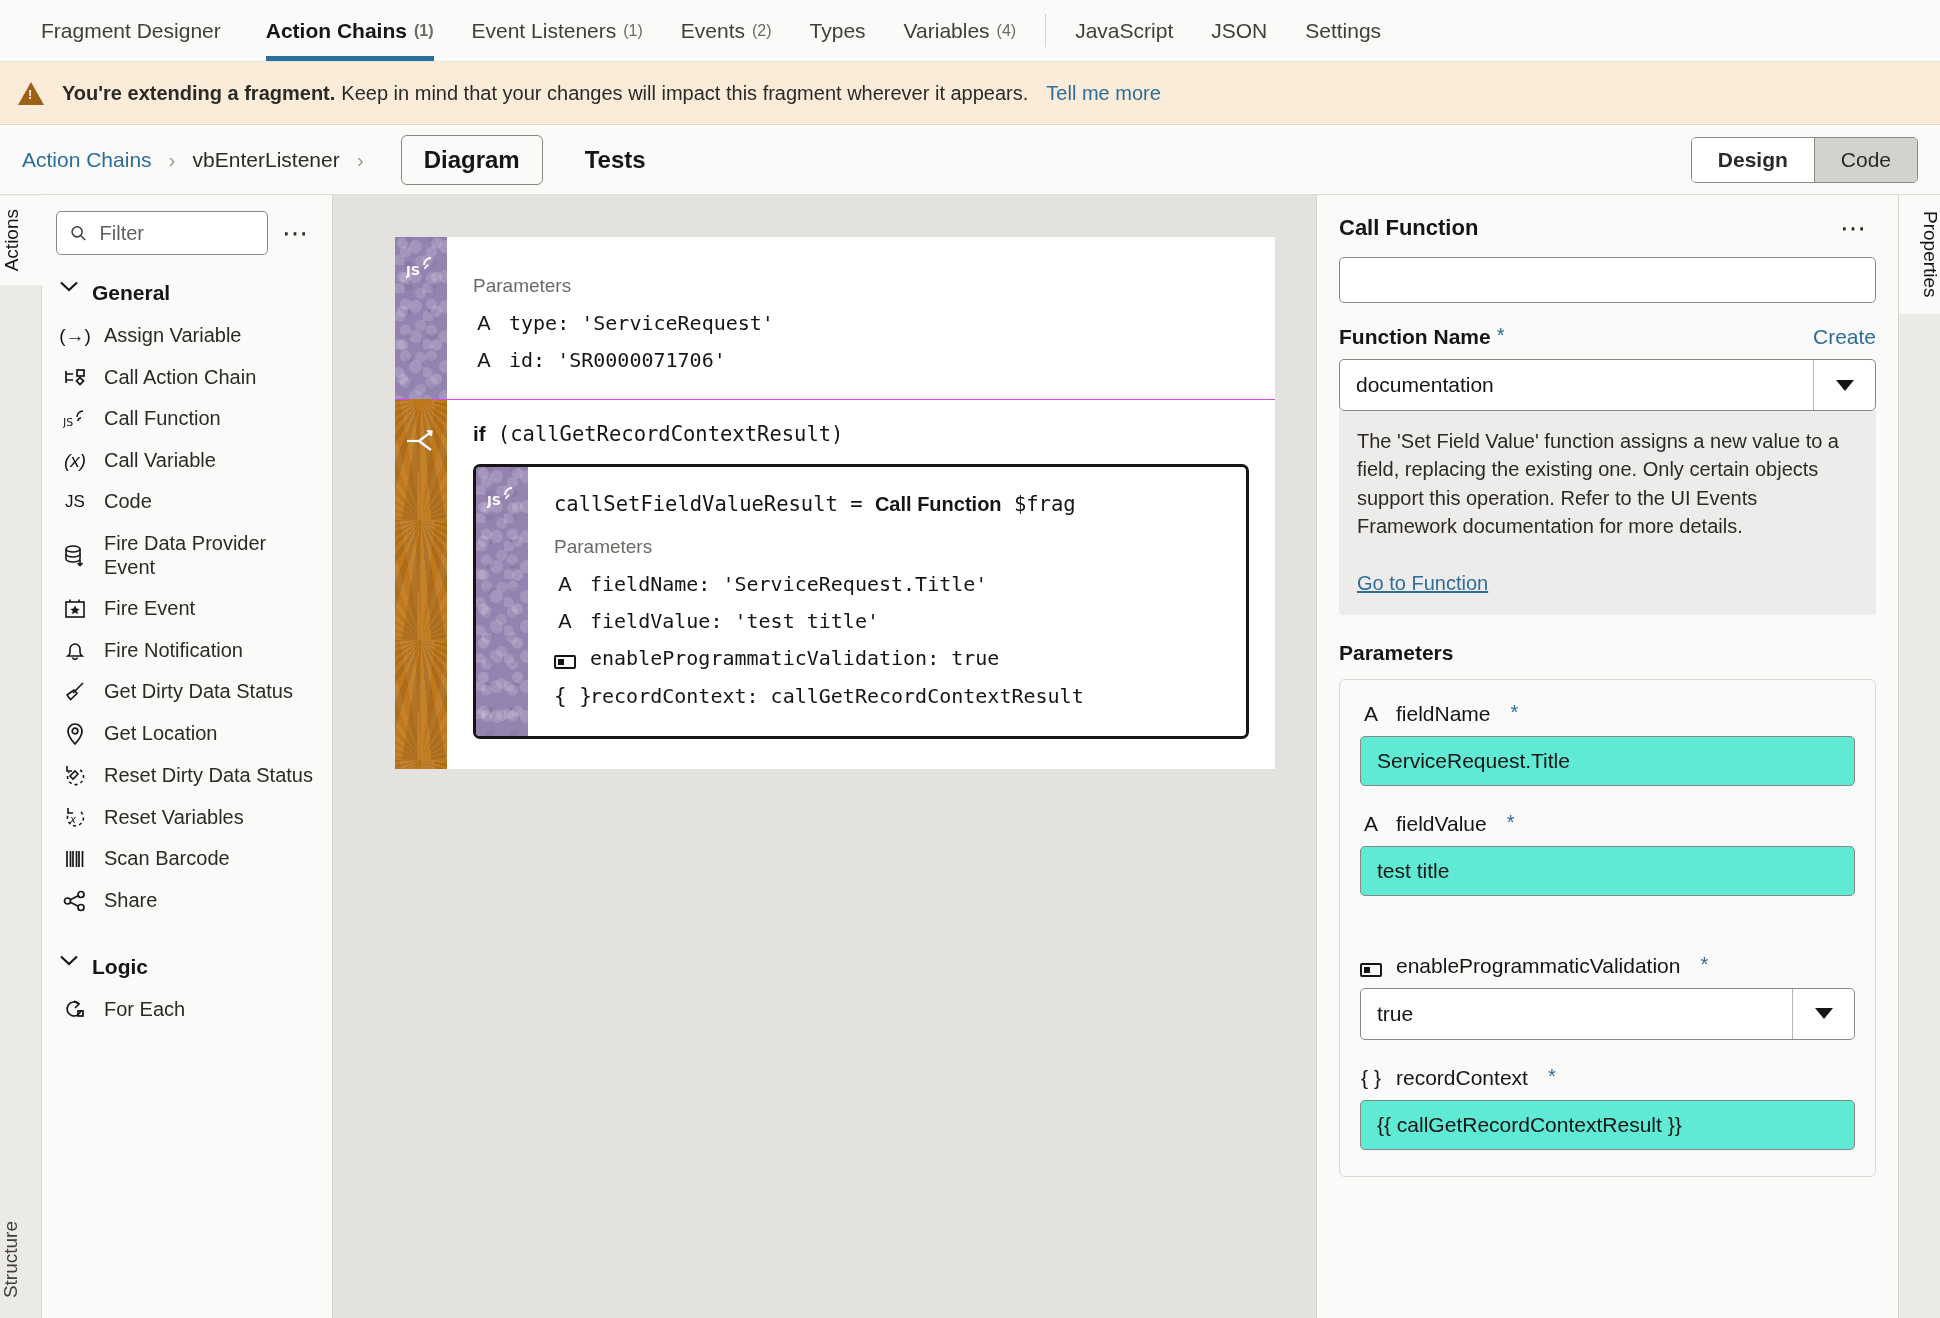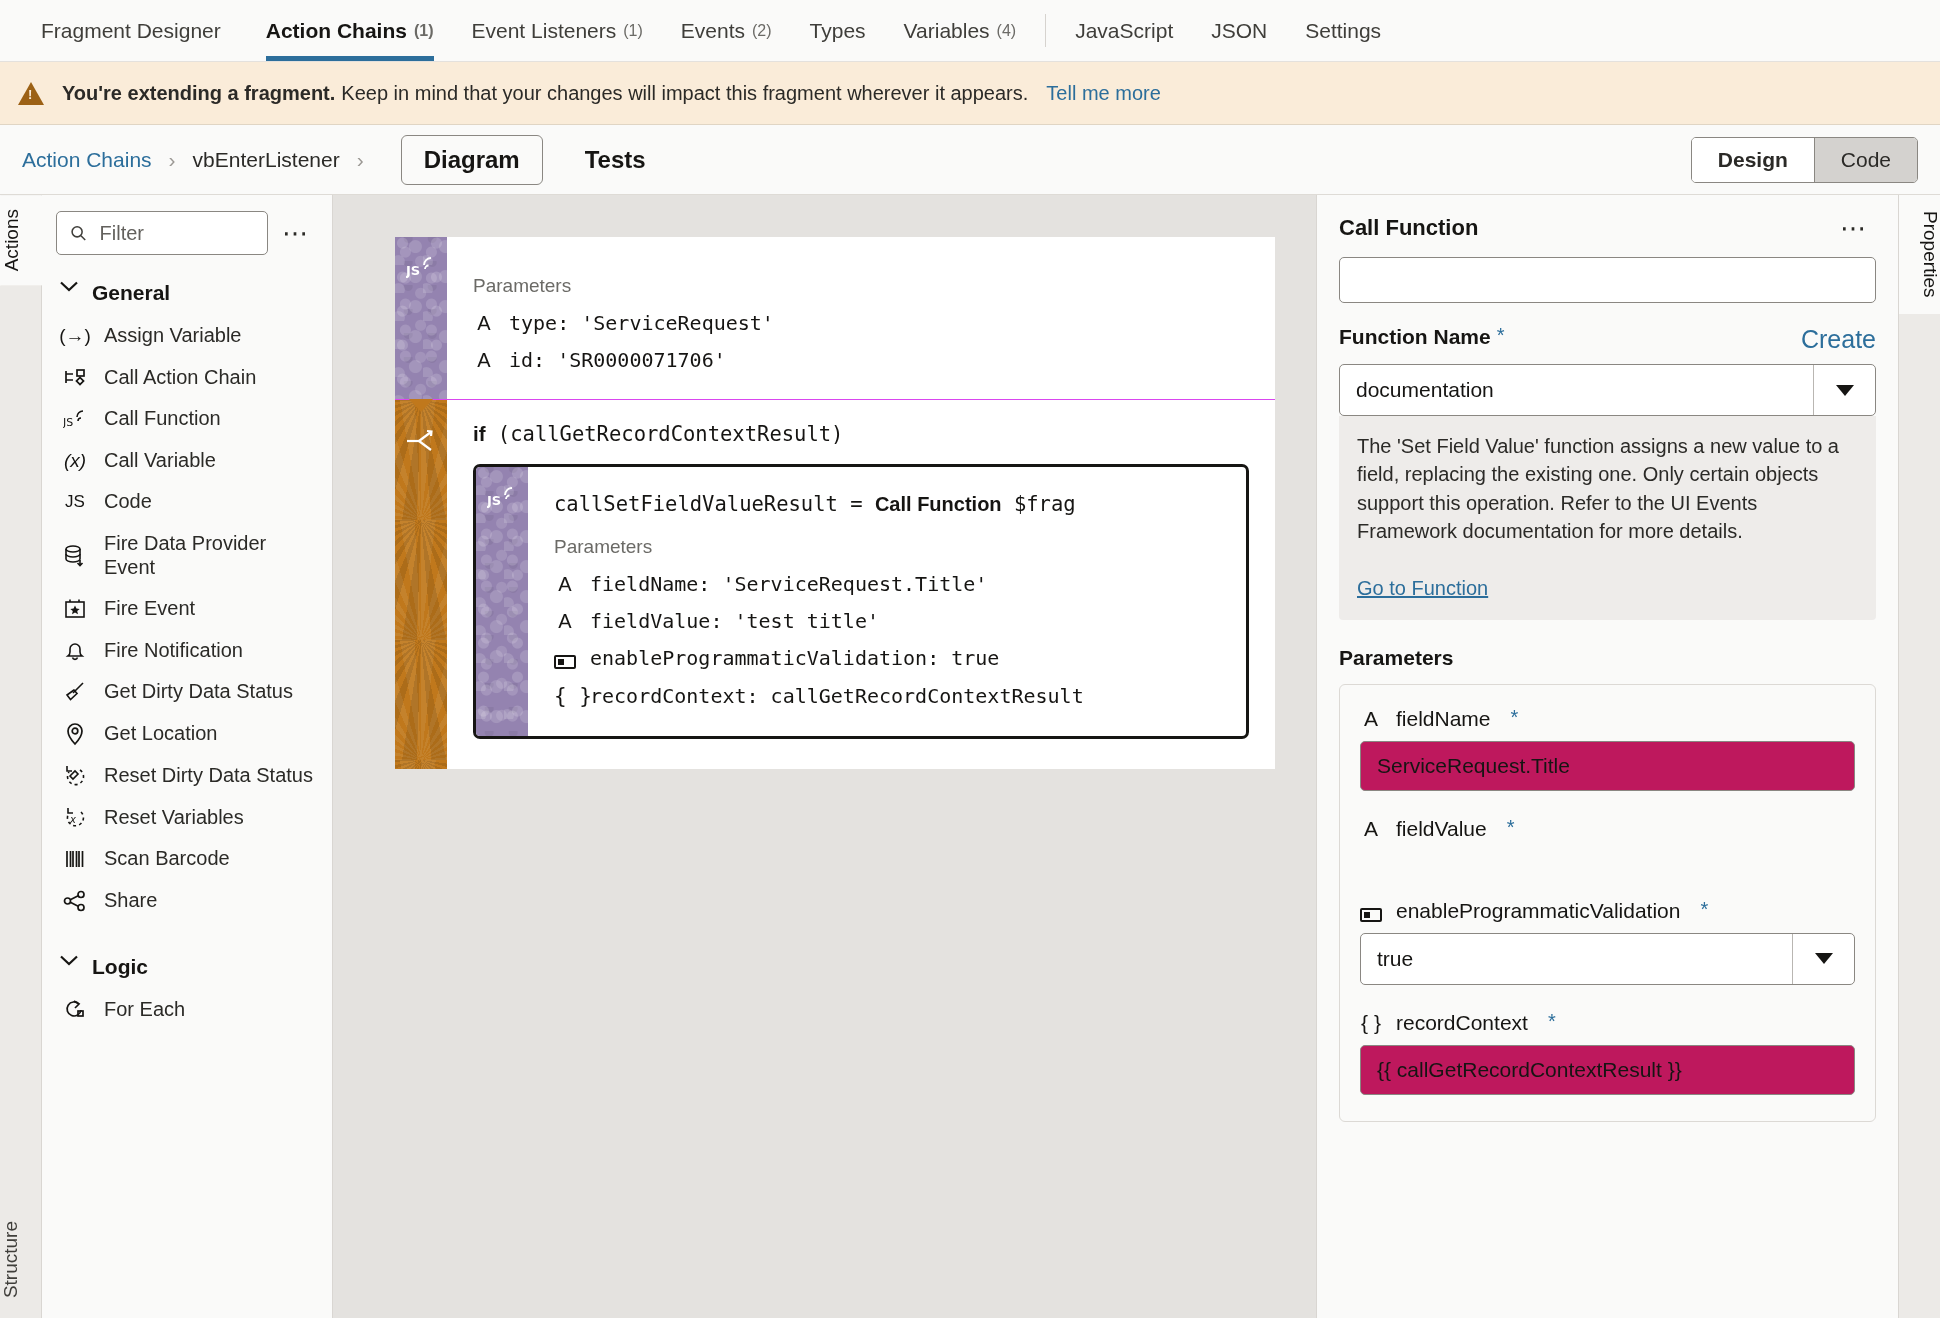--- a/index.html
+++ b/index.html
@@ -283,21 +283,21 @@
   .props-title { font-size: 22px; font-weight: bold; color: #161513; }
   .props-scroll { padding: 0 22px 20px 22px; overflow: hidden; }
 
   .ghost-input {
     height: 46px; border: 1px solid #8a8782; border-radius: 5px;
     background: #fff; margin-bottom: 22px;
   }
   .fld-label-row { display: flex; align-items: flex-start; margin-bottom: 10px; }
   .fld-label { font-size: 21px; font-weight: bold; color: #161513; }
   .req { color: #2c6e9b; font-size: 20px; margin-left: 6px; line-height: 1; }
-  .link-right { margin-left: auto; color: #2c6e9b; font-size: 25px; cursor: pointer; }
+  .link-right { margin-left: auto; color: #2c6e9b; font-size: 21px; cursor: pointer; }
 
   .select {
     height: 52px; border: 1px solid #8a8782; border-radius: 5px;
     background: #fff; display: flex; align-items: center;
     padding-left: 16px; font-size: 21px; color: #161513;
     cursor: pointer;
   }
   .select .caret-wrap {
     margin-left: auto; width: 62px; height: 100%;
     display: flex; align-items: center; justify-content: center;
@@ -323,21 +323,21 @@
     border: 1px solid #dcd9d5; border-radius: 6px;
     padding: 22px 20px 26px 20px;
   }
   .pfield { margin-bottom: 26px; }
   .pfield:last-child { margin-bottom: 0; }
   .pfield-lbl { display: flex; align-items: flex-start; gap: 14px; margin-bottom: 10px; }
   .pfield-lbl .g { font-size: 21px; color: #161513; width: 22px; text-align: center; flex: none; }
   .pfield-lbl .n { font-size: 21px; color: #161513; }
   .txtinput {
     height: 50px; border: 1px solid #8a8782; border-radius: 5px;
-    background: #be185d; display: flex; align-items: center;
+    background: #5eead4; display: flex; align-items: center;
     padding: 0 16px; font-size: 21px; color: #161513;
   }
   .gap { height: 32px; }
 
   .props-rail {
     width: 42px; flex: none;
     background: #eceae7;
     border-left: 1px solid #d9d6d2;
     position: relative;
   }
@@ -709,20 +709,23 @@
             <span>ServiceRequest.Title</span>
           </div>
         </div>
 
         <div class="pfield">
           <div class="pfield-lbl">
             <span class="g">A</span>
             <span class="n">fieldValue</span>
             <span class="req">*</span>
           </div>
+          <div class="txtinput">
+            <span>test title</span>
+          </div>
         </div>
 
         <div class="gap"></div>
 
         <div class="pfield">
           <div class="pfield-lbl">
             <span class="g">
               <span class="bool-glyph" style="display:inline-flex;">
                   <i></i>
                 </span>

